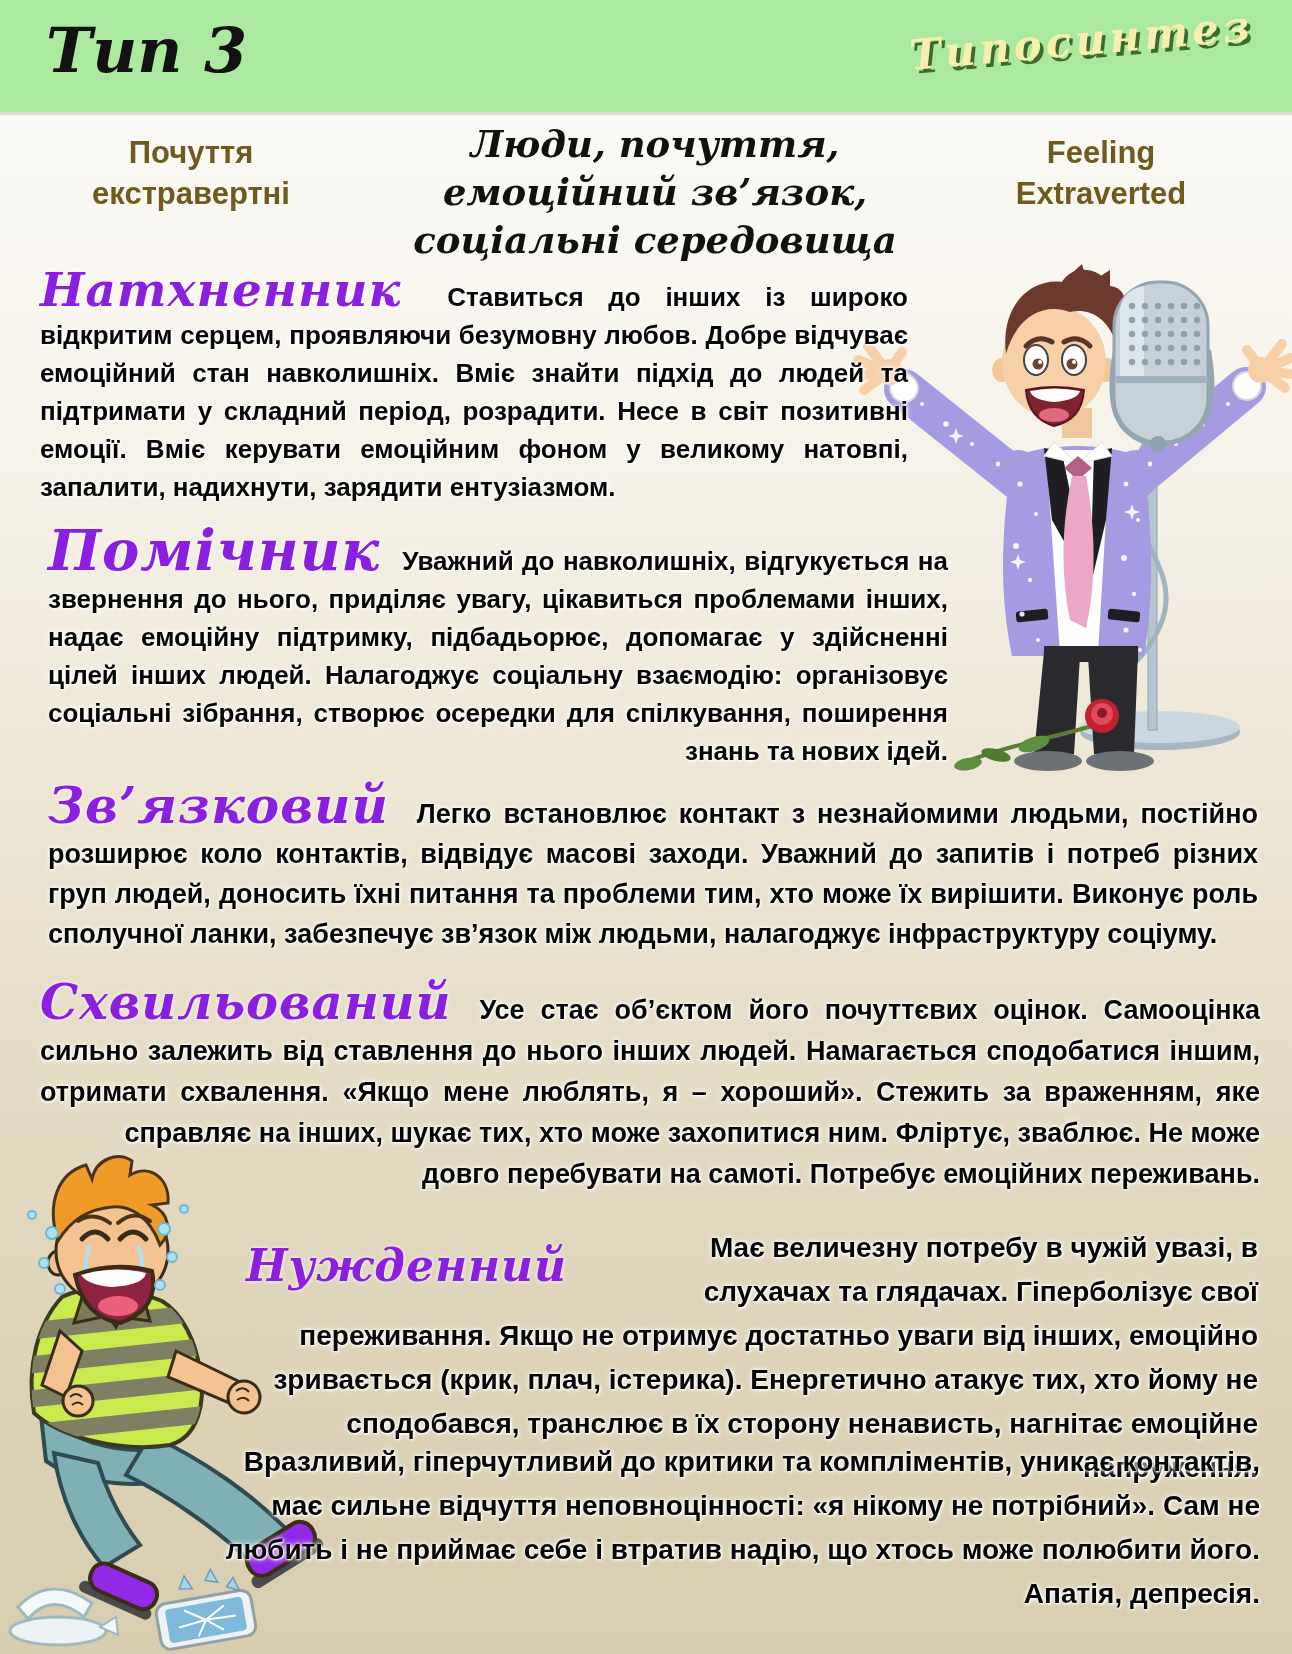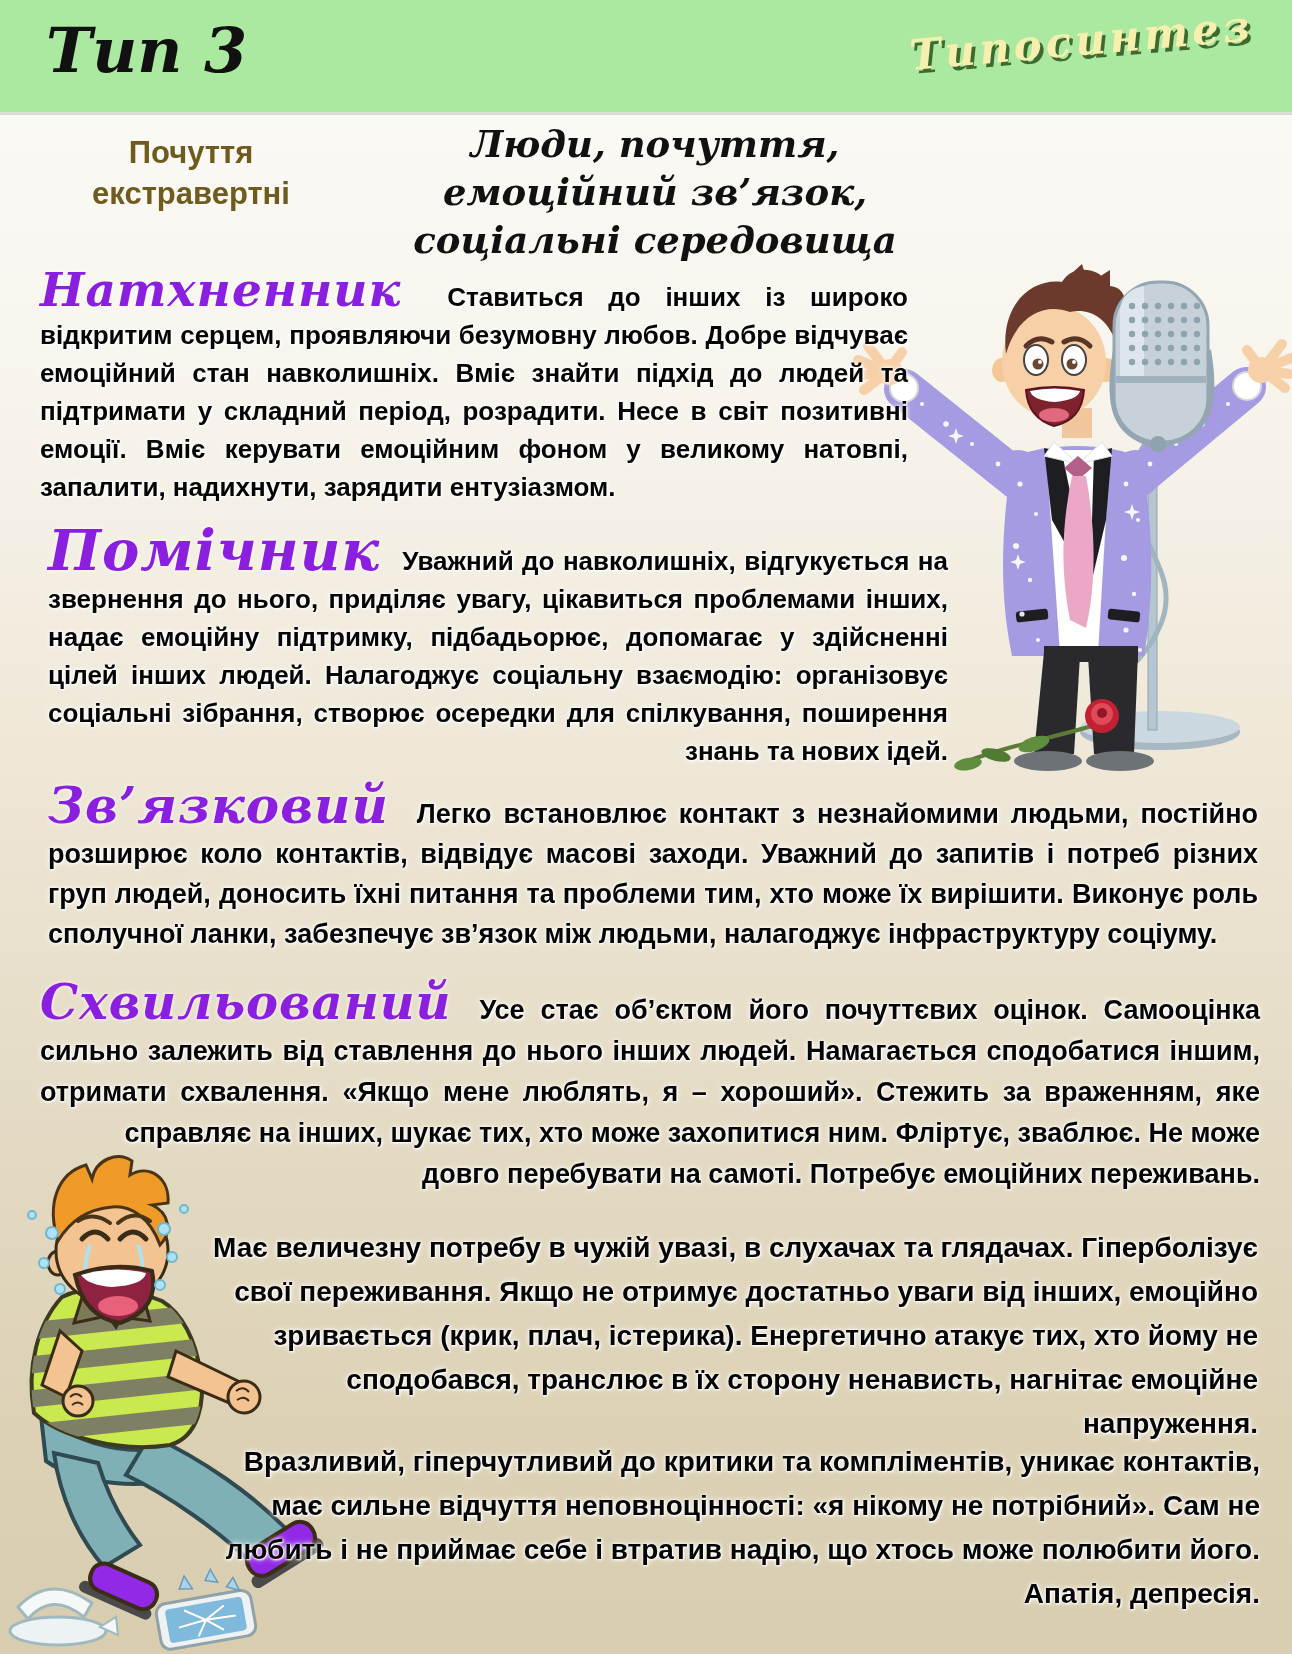--- a/index.html
+++ b/index.html
@@ -50,20 +50,22 @@
   <div class="banner">
     <div class="type-label">Тип 3</div>
     <div class="brand">Типосинтез</div>
   </div>
 
   <div class="sub sub-left">Почуття
 екстравертні</div>
   <div class="sub sub-center">Люди, почуття,
 емоційний зв’язок,
 соціальні середовища</div>
+  <div class="sub sub-right">Feeling
+Extraverted</div>
 
   <svg class="illus" style="left:848px;top:258px;" width="444" height="520" viewBox="0 0 444 520">
 
     <g>
       <ellipse cx="312" cy="474" rx="80" ry="18" fill="#a7b8c2"></ellipse>
       <ellipse cx="312" cy="469" rx="80" ry="16" fill="#ccd8e0"></ellipse>
       <rect x="300" y="180" width="9" height="292" fill="#b6c6d0" stroke="#8fa3ae" stroke-width="1"></rect>
       <path d="M297 185 C 250 265, 342 300, 312 368 C 290 420, 238 430, 246 468" stroke="#9fb5c0" stroke-width="5" fill="none"></path>
     </g>
 
@@ -306,20 +308,20 @@
       <span class="h">Схвильований</span><span>Усе стає об’єктом його почуттєвих оцінок. Самооцінка сильно залежить від ставлення до нього інших людей. Намагається сподобатися іншим, отримати схвалення. «Якщо мене люблять, я – хороший». Стежить за враженням, яке</span>
     </div>
     <div class="part2">справляє на інших, шукає тих, хто може захопитися ним. Фліртує, зваблює. Не може довго перебувати на самоті. Потребує емоційних переживань.</div>
   </div>
 
   <div class="sec s3">
     <span class="h">Зв’язковий</span><span>Легко встановлює контакт з незнайомими людьми, постійно розширює коло контактів, відвідує масові заходи. Уважний до запитів і потреб різних груп людей, доносить їхні питання та проблеми тим, хто може їх вирішити. Виконує роль сполучної ланки, забезпечує зв’язок між людьми, налагоджує інфраструктуру соціуму.</span>
   </div>
 
   <div class="sec s5">
-    <span>Має величезну потребу в чужій увазі, в слухачах та глядачах. Гіперболізує свої переживання. Якщо не отримує достатньо уваги від інших, емоційно зривається (крик, плач, істерика). Енергетично атакує тих, хто йому не сподобався, транслює в їх сторону ненависть, нагнітає емоційне напруження.</span>
+    <span class="h">Нужденний</span><span>Має величезну потребу в чужій увазі, в слухачах та глядачах. Гіперболізує свої переживання. Якщо не отримує достатньо уваги від інших, емоційно зривається (крик, плач, істерика). Енергетично атакує тих, хто йому не сподобався, транслює в їх сторону ненависть, нагнітає емоційне напруження.</span>
   </div>
 
   <div class="sec s6">
     <span>Вразливий, гіперчутливий до критики та компліментів, уникає контактів, має сильне відчуття неповноцінності: «я нікому не потрібний». Сам не любить і не приймає себе і втратив надію, що хтось може полюбити його. Апатія, депресія.</span>
   </div>
 
 </div>
 
 </body></html>

